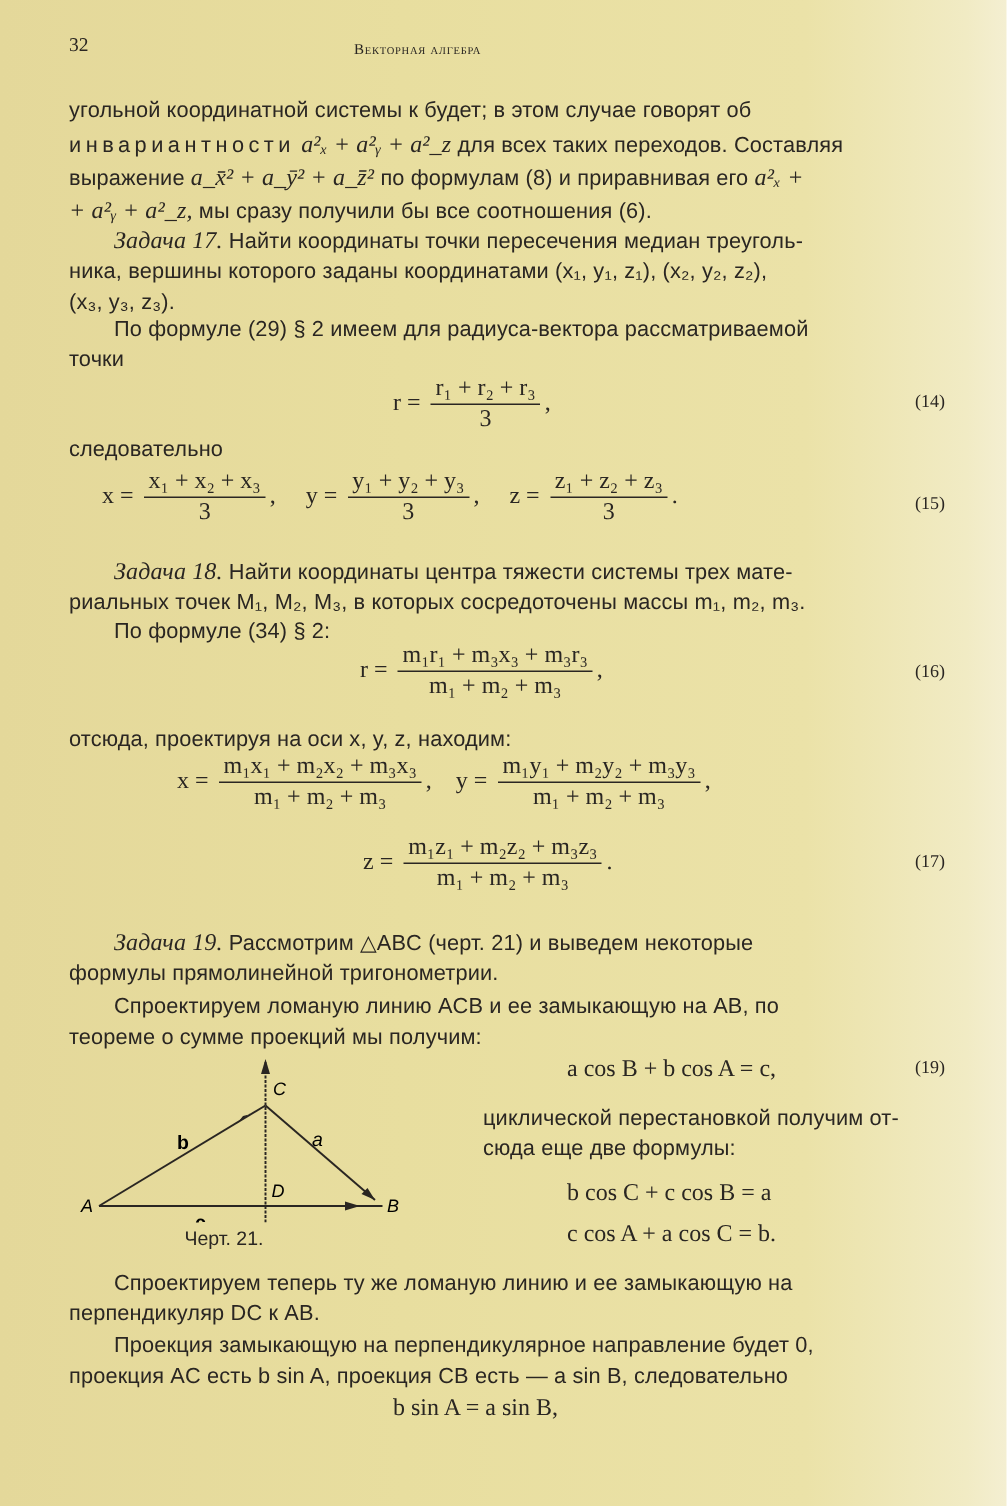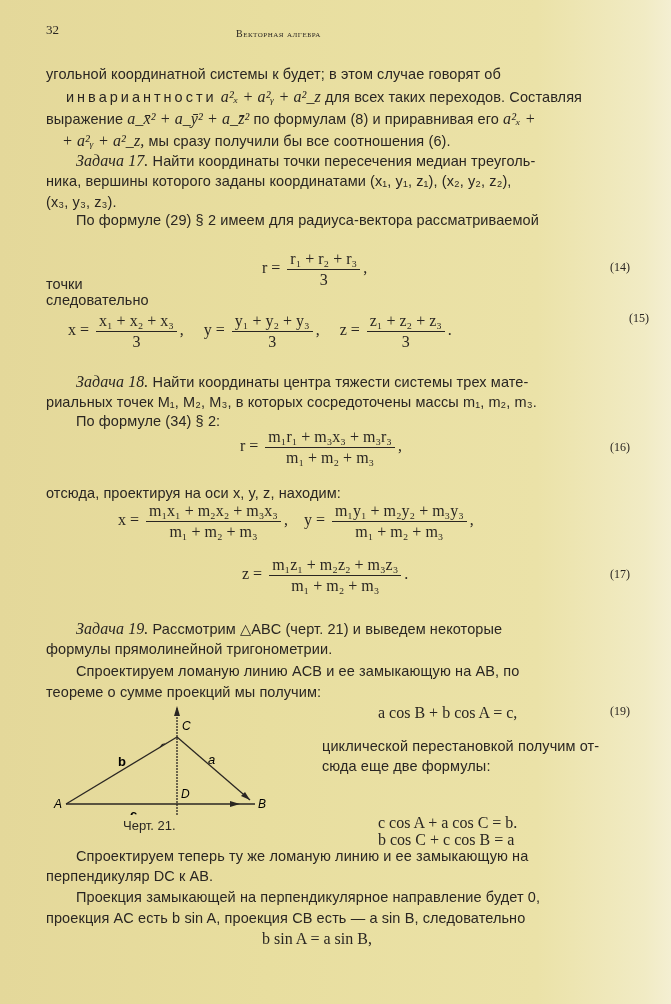--- a/index.html
+++ b/index.html
@@ -10,21 +10,21 @@
     color: #2a2622;
     position: relative;
   }
   .page { position: absolute; left: 0; top: 0; width: 671px; height: 1004px; }
   .abs { position: absolute; white-space: nowrap; }
   .header-num { left: 46px; top: 22px; font-size: 13px; }
   .header-title { left: 236px; top: 28px; font-size: 10px; letter-spacing: 0.5px; font-variant: small-caps; }
   .line { position: absolute; left: 46px; font-family: "Liberation Sans", "DejaVu Sans", sans-serif; font-size: 14.5px; white-space: nowrap; letter-spacing: 0.1px; }
   .ind { left: 76px; }
   .it { font-family: "Liberation Serif", serif; font-style: italic; font-size: 16px; }
-  .sp { letter-spacing: 3px; margin-left: 20px; }
+  .sp { letter-spacing: 3px; }
   .math { font-family: "Liberation Serif", serif; font-size: 16px; }
   .frac { display: inline-flex; flex-direction: column; align-items: center; vertical-align: middle; margin: 0 3px; }
   .frac .num { border-bottom: 1.2px solid #2a2622; padding: 0 3px 1px; line-height: 18px; }
   .frac .den { line-height: 18px; padding-top: 1px; }
   .eqno { position: absolute; left: 610px; font-family: "Liberation Serif", serif; font-size: 12px; }
   svg text { font-family: "Liberation Sans", sans-serif; }
 </style>
 </head>
 <body>
 
@@ -38,34 +38,34 @@
     <span class="sp">инвариантности</span>
     <span class="it">a²ₓ + a²ᵧ + a²_z</span>
     <span>для всех таких переходов. Составляя</span>
   </div>
   <div class="line" style="top:110px;">
     <span>выражение</span>
     <span class="it">a_x̄² + a_ȳ² + a_z̄²</span>
     <span>по формулам (8) и приравнивая его</span>
     <span class="it">a²ₓ +</span>
   </div>
-  <div class="line" style="top:132px;margin-left:16px;">
+  <div class="line" style="top:132px;">
     <span class="it">+ a²ᵧ + a²_z,</span>
     <span>мы сразу получили бы все соотношения (6).</span>
   </div>
 
   <div class="line ind" style="top:152px;">
     <span class="it">Задача 17.</span>
     <span>Найти координаты точки пересечения медиан треуголь-</span>
   </div>
   <div class="line" style="top:173px;">ника, вершины которого заданы координатами (x₁, y₁, z₁), (x₂, y₂, z₂),</div>
   <div class="line" style="top:194px;">(x₃, y₃, z₃).</div>
 
   <div class="line ind" style="top:212px;">По формуле (29) § 2 имеем для радиуса-вектора рассматриваемой</div>
-  <div class="line" style="top:232px;margin-top:44px;">точки</div>
+  <div class="line" style="top:232px;">точки</div>
 
   <div class="abs math" style="left:262px; top:250px;">
     <span>r =</span>
     <span class="frac">
       <span class="num">r₁ + r₂ + r₃</span>
       <span class="den">3</span>
     </span><span>,</span>
   </div>
   <div class="eqno" style="top:260px;">(14)</div>
 
@@ -83,21 +83,21 @@
       <span class="num">y₁ + y₂ + y₃</span>
       <span class="den">3</span>
     </span><span>,</span>
     &nbsp;&nbsp;&nbsp;
     <span>z =</span>
     <span class="frac">
       <span class="num">z₁ + z₂ + z₃</span>
       <span class="den">3</span>
     </span><span>.</span>
   </div>
-  <div class="eqno" style="top:311px;margin-left:19px;">(15)</div>
+  <div class="eqno" style="top:328px;">(15)</div>
 
   <div class="line ind" style="top:373px;">
     <span class="it">Задача 18.</span>
     <span>Найти координаты центра тяжести системы трех мате-</span>
   </div>
   <div class="line" style="top:394px;">риальных точек M₁, M₂, M₃, в которых сосредоточены массы m₁, m₂, m₃.</div>
   <div class="line ind" style="top:413px;">По формуле (34) § 2:</div>
 
   <div class="abs math" style="left:240px; top:428px;">
     <span>r =</span>
@@ -160,22 +160,22 @@
     <text x="168" y="64" font-size="13" font-style="italic">a</text>
     <text x="78" y="66" font-size="13" font-weight="bold">b</text>
     <text x="90" y="119" font-size="13" font-weight="bold">c</text>
   </svg>
   <div class="abs" style="left:123px; top:818px; font-family:'Liberation Sans',sans-serif; font-size:13px;">Черт. 21.</div>
 
   <div class="abs math" style="left:378px; top:704px;">a cos B + b cos A = c,</div>
   <div class="eqno" style="top:704px;">(19)</div>
   <div class="line" style="left:322px; top:738px;">циклической перестановкой получим от-</div>
   <div class="line" style="left:322px; top:758px;">сюда еще две формулы:</div>
-  <div class="abs math" style="left:378px; top:787px;margin-top:44px;">b cos C + c cos B = a</div>
+  <div class="abs math" style="left:378px; top:787px;">b cos C + c cos B = a</div>
   <div class="abs math" style="left:378px; top:814px;">c cos A + a cos C = b.</div>
 
   <div class="line ind" style="top:848px;">Спроектируем теперь ту же ломаную линию и ее замыкающую на</div>
   <div class="line" style="top:868px;">перпендикуляр DC к AB.</div>
-  <div class="line ind" style="top:889px;">Проекция замыкающей на перпендикулярное направление будет 0,</div>
+  <div class="line ind" style="top:889px;">Проекция замыкающую на перпендикулярное направление будет 0,</div>
   <div class="line" style="top:910px;">проекция AC есть b sin A, проекция CB есть — a sin B, следовательно</div>
   <div class="abs math" style="left:262px; top:930px;">b sin A = a sin B,</div>
 
 </div>
 
 </body></html>

